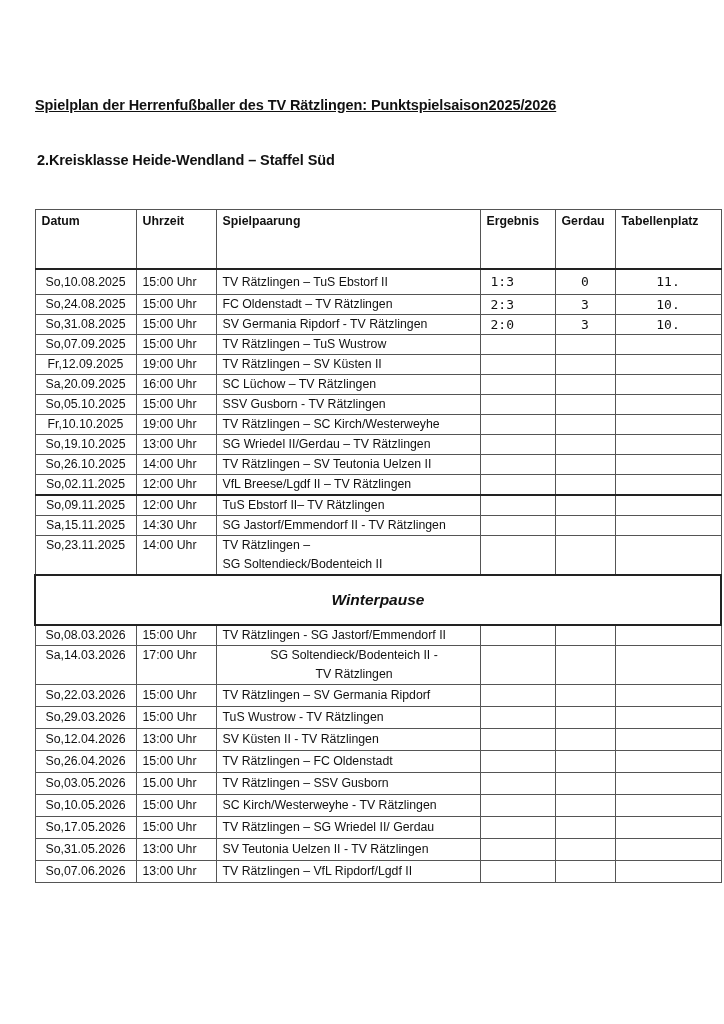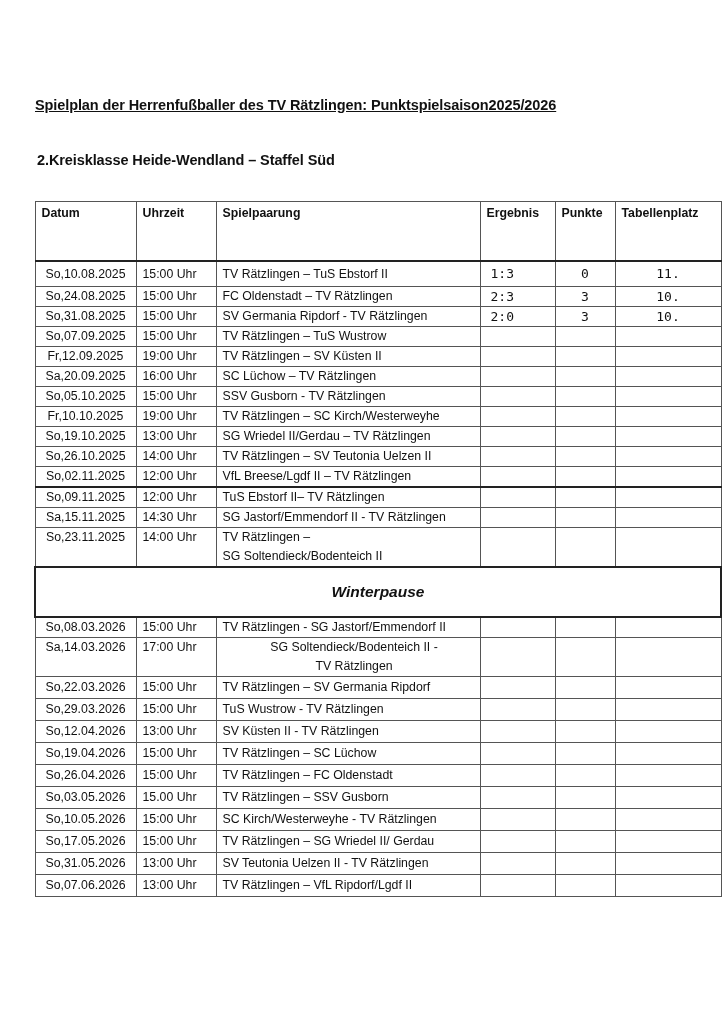--- a/index.html
+++ b/index.html
@@ -1,19 +1,19 @@
 <!DOCTYPE html>
 <html><head>
 <meta charset="utf-8">
 <style>
   html, body { margin: 0; padding: 0; background: #ffffff; }
   body { width: 724px; height: 1024px; position: relative; overflow: hidden; font-family: "Liberation Sans", sans-serif; color: #111; }
   .title { position: absolute; left: 35px; top: 97px; font-size: 14.5px; font-weight: bold; text-decoration: underline; letter-spacing: -0.1px; }
   .subtitle { position: absolute; left: 37px; top: 152px; font-size: 14.5px; font-weight: bold; letter-spacing: -0.1px; }
-  table { position: absolute; left: 34px; top: 201px; border-collapse: collapse; table-layout: fixed; font-size: 12.3px; }
+  table { position: absolute; left: 34px; top: 209px; border-collapse: collapse; table-layout: fixed; font-size: 12.3px; }
   td, th { border: 1px solid #555; padding: 0 0 0 6px; vertical-align: top; white-space: nowrap; overflow: hidden; }
   th { font-weight: bold; text-align: left; height: 54px; padding-top: 4px; }
   tr.head th { border-bottom: 2.5px solid #222; }
   td { height: 19px; line-height: 19px; }
   td.date { padding-left: 0; text-align: center; }
   td.tall { height: 24px; line-height: 24px; }
   td.res { font-family: "DejaVu Sans Mono", monospace; font-size: 13px; padding-left: 10px; }
   td.center { text-align: center; padding-left: 0; }
   tr.double td { height: 38px; line-height: 19px; }
   tr.thickbottom td { border-bottom: 2px solid #222; }
@@ -35,21 +35,21 @@
     <col style="width:75px">
     <col style="width:60px">
     <col style="width:106px">
   </colgroup>
   <thead>
     <tr class="head">
       <th>Datum</th>
       <th>Uhrzeit</th>
       <th>Spielpaarung</th>
       <th>Ergebnis</th>
-      <th>Punkte</th>
+      <th>Gerdau</th>
       <th>Tabellenplatz</th>
     </tr>
   </thead>
   <tbody id="tbody">
       <tr>
         <td class="date tall">So,10.08.2025</td>
         <td class="tall">15:00 Uhr</td>
         <td class="tall">TV Rätzlingen – TuS Ebstorf II</td>
         <td class="res tall">1:3</td>
         <td class="res center tall">0</td>
@@ -202,28 +202,20 @@
       </tr>
       <tr class="spaced">
         <td class="date">So,12.04.2026</td>
         <td>13:00 Uhr</td>
         <td>SV Küsten II - TV Rätzlingen</td>
         <td class="res"></td>
         <td class="res center"></td>
         <td class="res center"></td>
       </tr>
       <tr class="spaced">
-        <td class="date">So,19.04.2026</td>
-        <td>15:00 Uhr</td>
-        <td>TV Rätzlingen – SC Lüchow</td>
-        <td class="res"></td>
-        <td class="res center"></td>
-        <td class="res center"></td>
-      </tr>
-      <tr class="spaced">
         <td class="date">So,26.04.2026</td>
         <td>15:00 Uhr</td>
         <td>TV Rätzlingen – FC Oldenstadt</td>
         <td class="res"></td>
         <td class="res center"></td>
         <td class="res center"></td>
       </tr>
       <tr class="spaced">
         <td class="date">So,03.05.2026</td>
         <td>15.00 Uhr</td>

